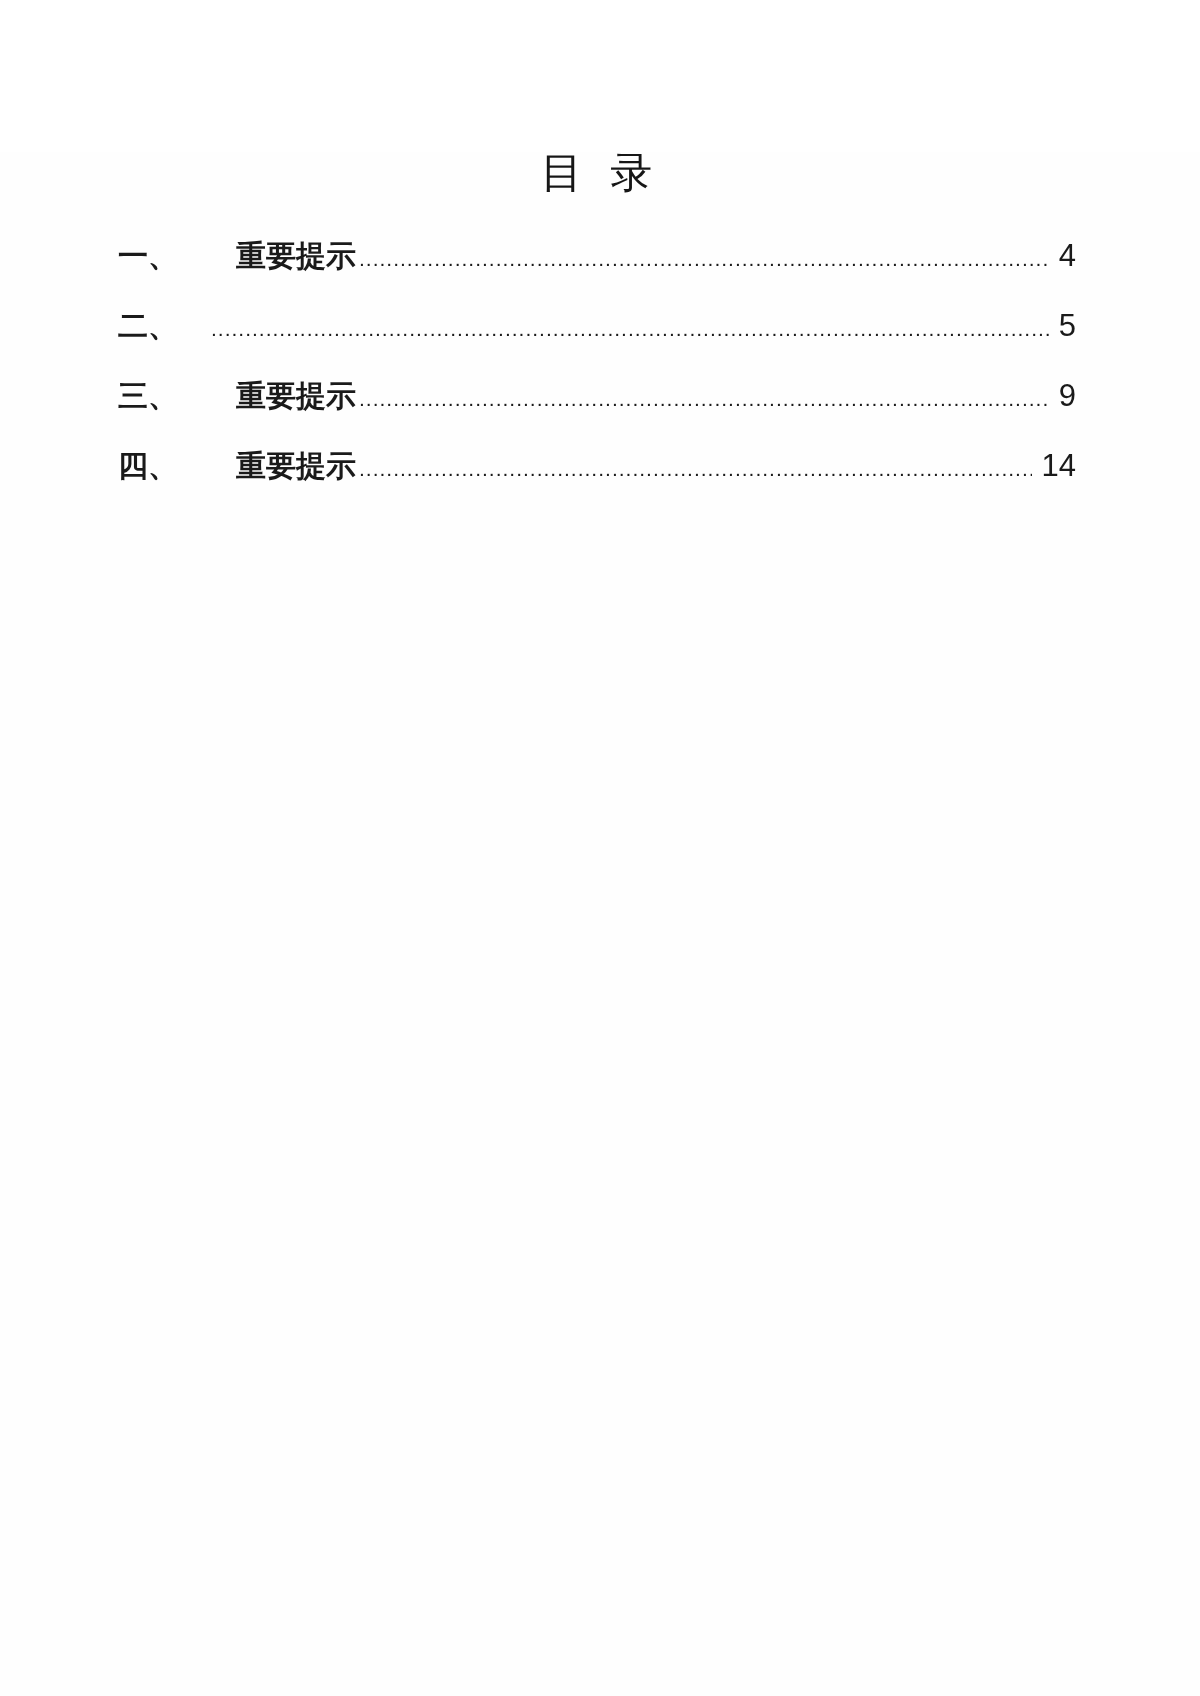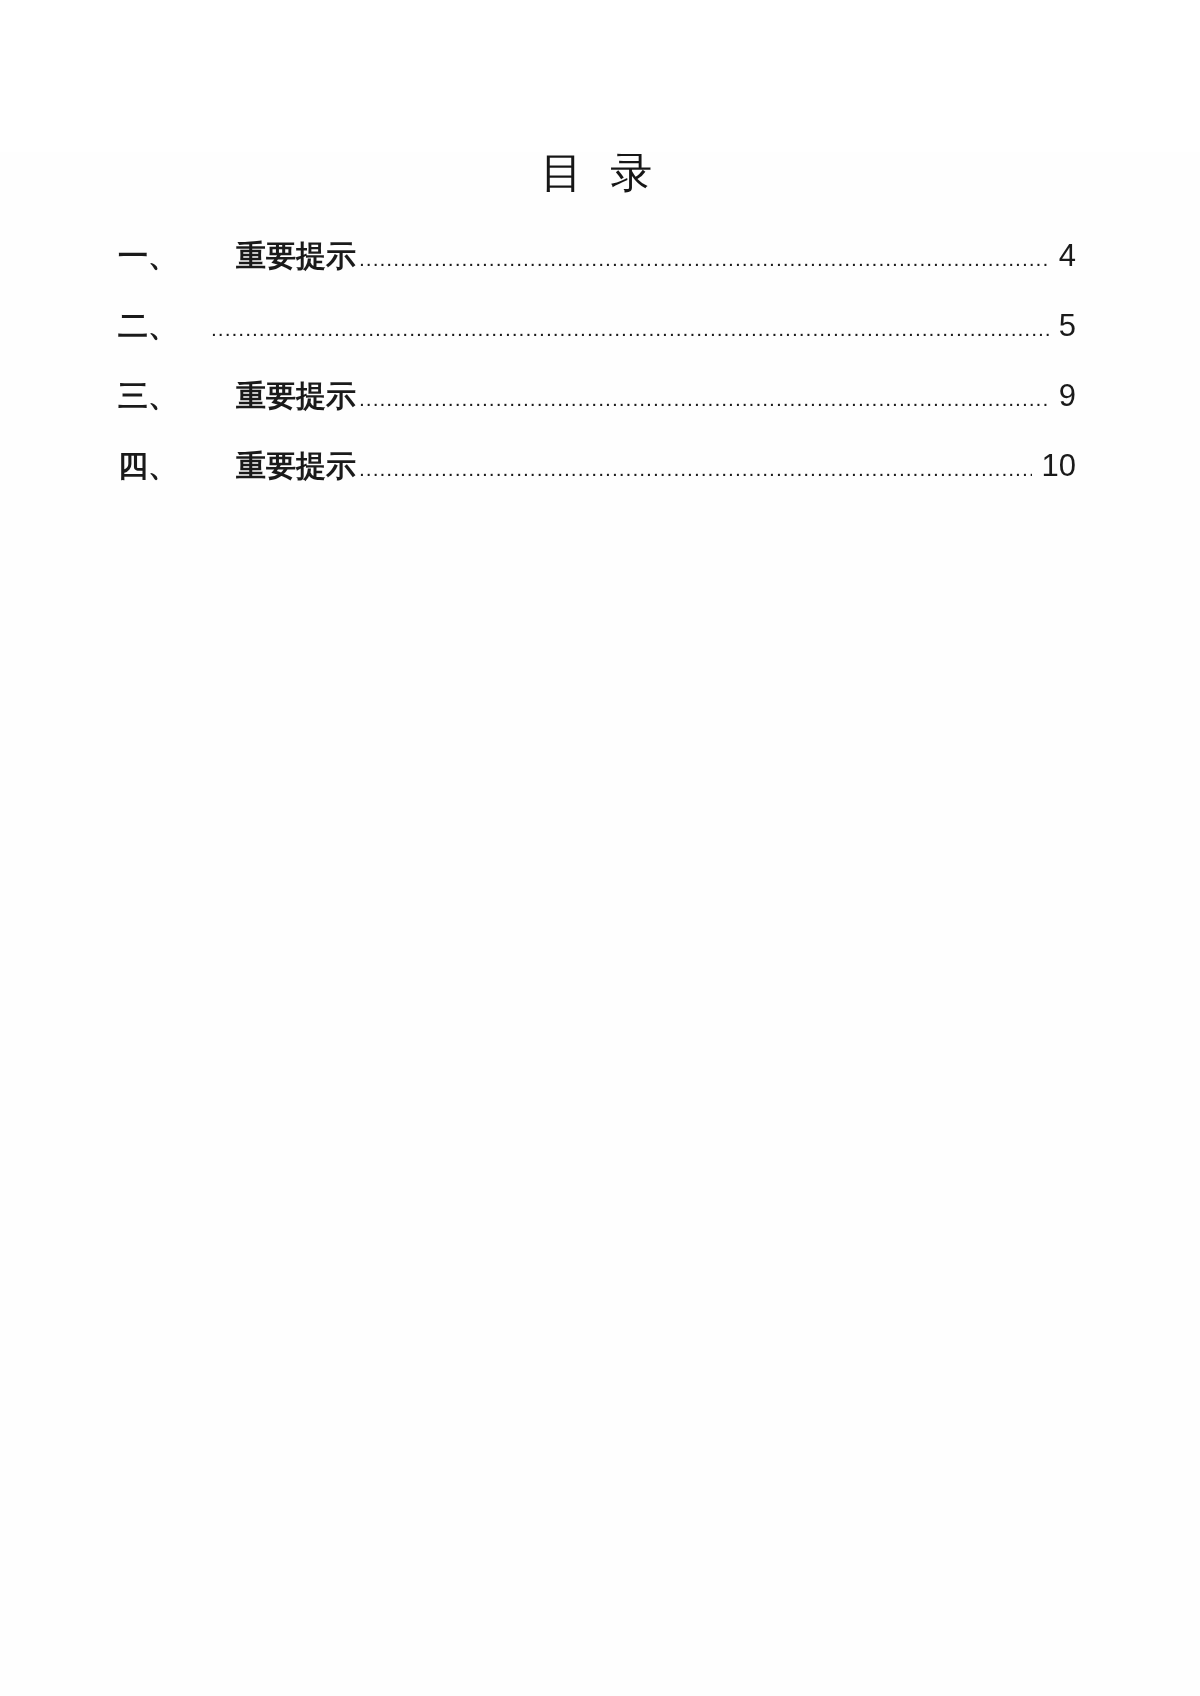--- a/index.html
+++ b/index.html
@@ -85,18 +85,18 @@
       <span class="toc-num">三、</span>
       <span class="toc-label">重要提示</span>
       <span class="toc-leader"></span>
       <span class="toc-page">9</span>
     </div>
 
     <div class="toc-row">
       <span class="toc-num">四、</span>
       <span class="toc-label">重要提示</span>
       <span class="toc-leader"></span>
-      <span class="toc-page">10</span>
+      <span class="toc-page">14</span>
     </div>
 
   </div>
 
 </div>
 
 </body></html>

